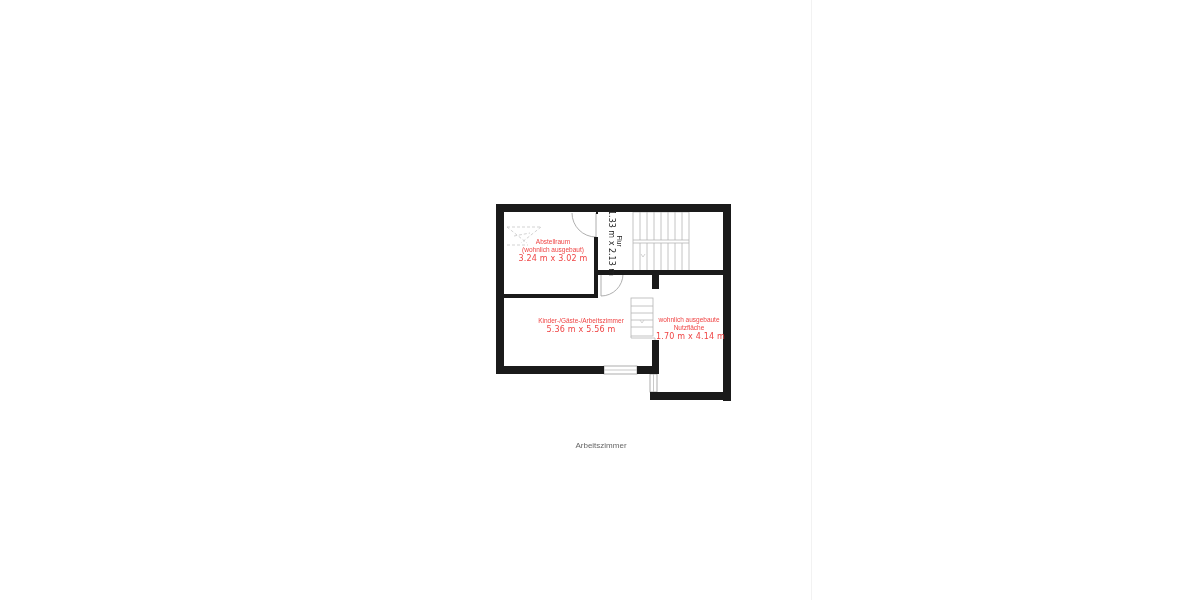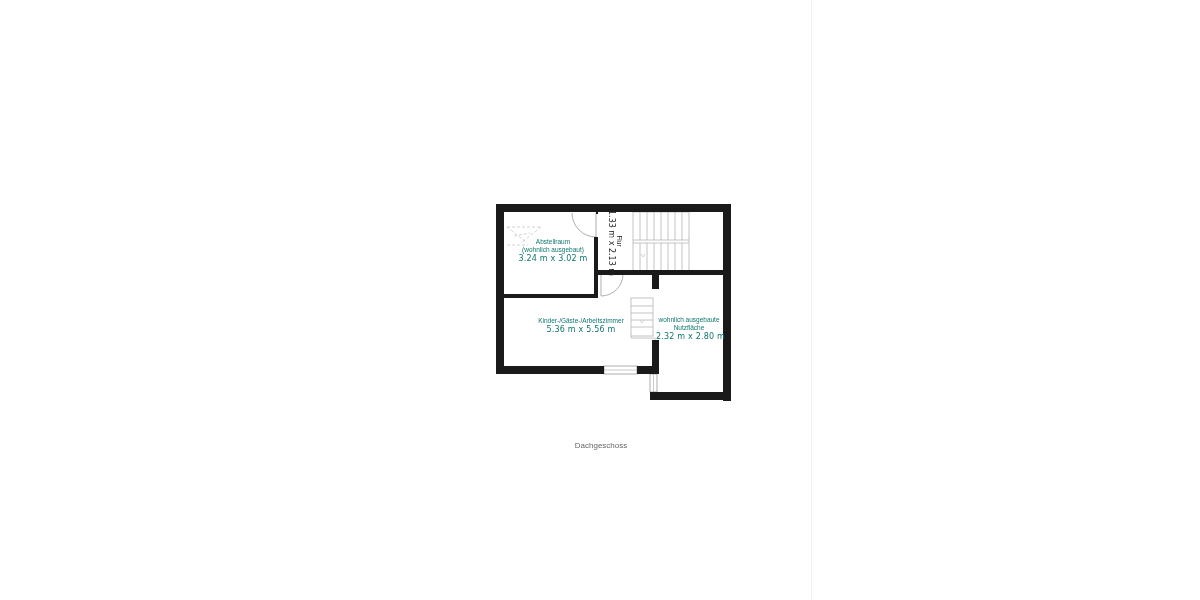--- a/index.html
+++ b/index.html
@@ -27,21 +27,21 @@
     }
     .plan {
       position: absolute;
       left: 0;
       top: 0;
       width: 1200px;
       height: 600px;
     }
     .label {
       position: absolute;
-      color: #0f766e;
+      color: #ef4444;
       text-align: center;
       white-space: nowrap;
       line-height: 1.2;
     }
     .label .name {
       display: block;
       font-size: 6.5px;
     }
     .label .dim {
       display: block;
@@ -180,18 +180,18 @@
   </div>
 
   <div class="label" style="left:526px; top:317px; width:110px;">
     <span class="name">Kinder-/Gäste-/Arbeitszimmer</span>
     <span class="dim">5.36 m x 5.56 m</span>
   </div>
 
   <div class="label" style="left:656px; top:316px; width:66px;">
     <span class="name">wohnlich ausgebaute</span>
     <span class="name">Nutzfläche</span>
-    <span class="dim">2.32 m x 2.80 m</span>
+    <span class="dim">1.70 m x 4.14 m</span>
   </div>
 
-  <div class="caption">Dachgeschoss</div>
+  <div class="caption">Arbeitszimmer</div>
 
 </div>
 
 </body></html>

